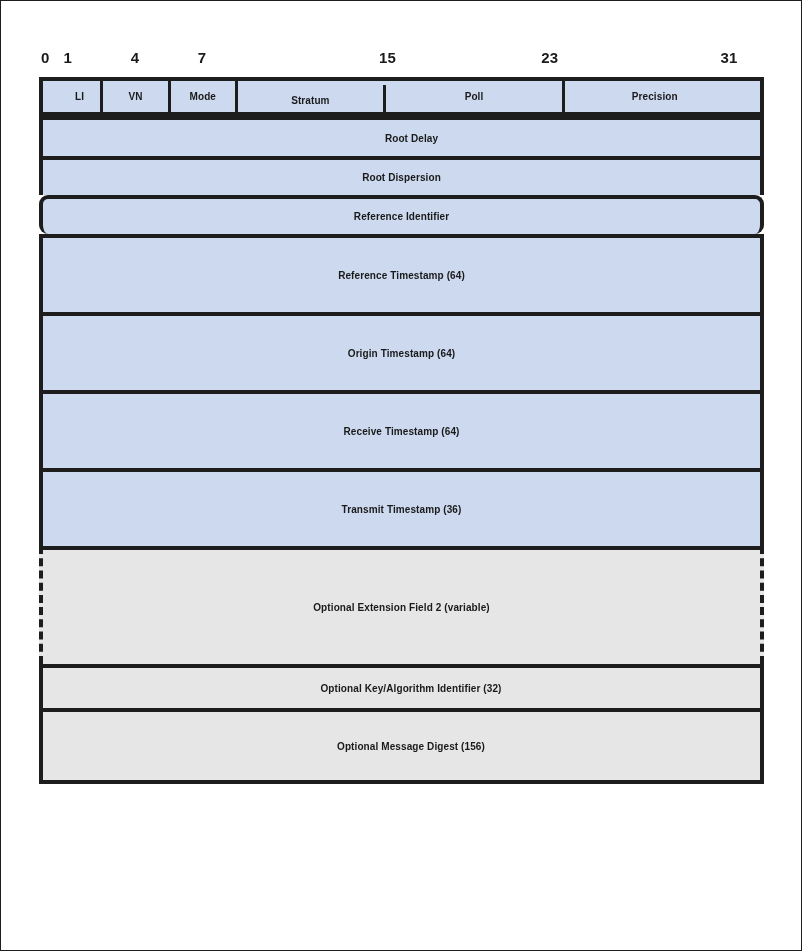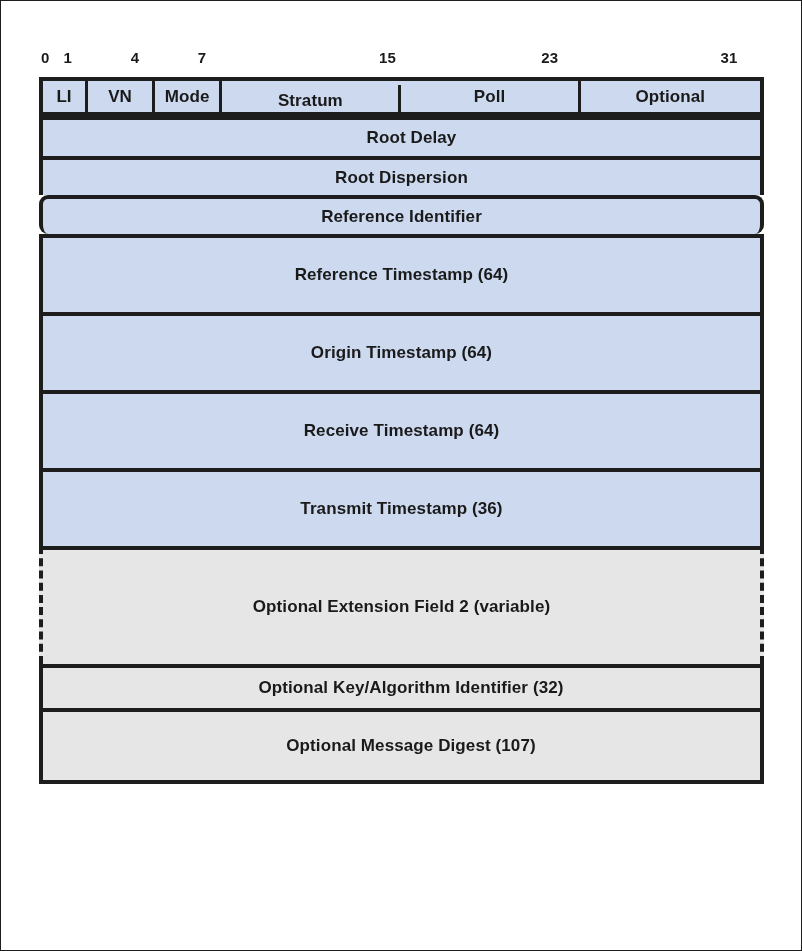--- a/index.html
+++ b/index.html
@@ -73,21 +73,21 @@
     flex: 0 0 auto;
     height: 100%;
     display: flex;
     align-items: center;
     justify-content: center;
     border-right: 3px solid #1d1d1d;
   }
   .cell:last-child { border-right: none; }
 
   .label {
-    font-size: 17px;
+    font-size: 10px;
     font-weight: bold;
     color: #1a1a1a;
     letter-spacing: 0.1px;
     white-space: nowrap;
   }
 
   
   .row.opt {
     background: #e6e6e6;
     border-left: 4px dashed #1d1d1d;
@@ -119,28 +119,28 @@
     <div id="word0" class="row last-solid" style="height: 39px;">
         <div class="cell" style="width: 44.8125px;">
           <span class="label">LI</span>
         </div>
         <div class="cell" style="width: 67.2188px;">
           <span class="label">VN</span>
         </div>
         <div class="cell" style="width: 67.2188px;">
           <span class="label">Mode</span>
         </div>
-        <div class="cell" style="width: 179px; margin-top: 8px;">
+        <div class="cell" style="width: 148px; margin-top: 8px;">
           <span class="label">Stratum</span>
         </div>
         <div class="cell" style="width: 179.25px;">
           <span class="label">Poll</span>
         </div>
         <div class="cell" style="width: 179.25px;">
-          <span class="label">Optional</span>
+          <span class="label">Precision</span>
         </div>
       </div>
     <div id="rows-host">
         <div class="row" style="height: 40px; padding-left: 20px;">
           <span class="label">Root Delay</span>
         </div>
         <div class="row" style="height: 39px;">
           <span class="label">Root Dispersion</span>
         </div>
         <div class="row" style="height: 39px; border-radius: 9px;">
@@ -158,18 +158,18 @@
         <div class="row" style="height: 78px;">
           <span class="label">Transmit Timestamp (36)</span>
         </div>
         <div class="row opt" style="height: 118px;">
           <span class="label">Optional Extension Field 2 (variable)</span>
         </div>
         <div class="row opt-solid" style="height: 44px;">
           <span class="label">Optional Key/Algorithm Identifier (32)</span>
         </div>
         <div class="row opt-solid last-solid" style="height: 76px;">
-          <span class="label">Optional Message Digest (107)</span>
+          <span class="label">Optional Message Digest (156)</span>
         </div>
       </div>
   </div>
 
 </div>
 
 </body></html>

